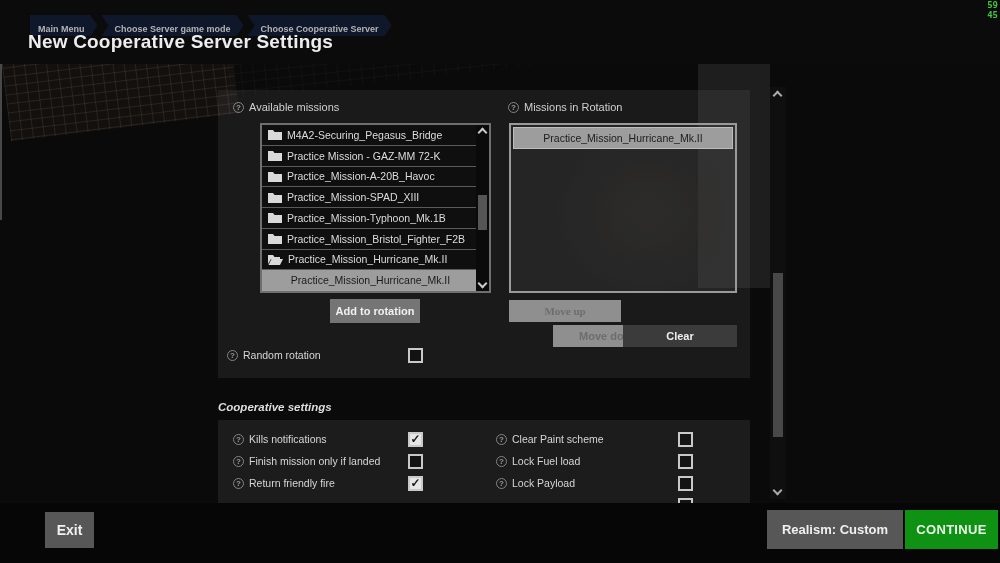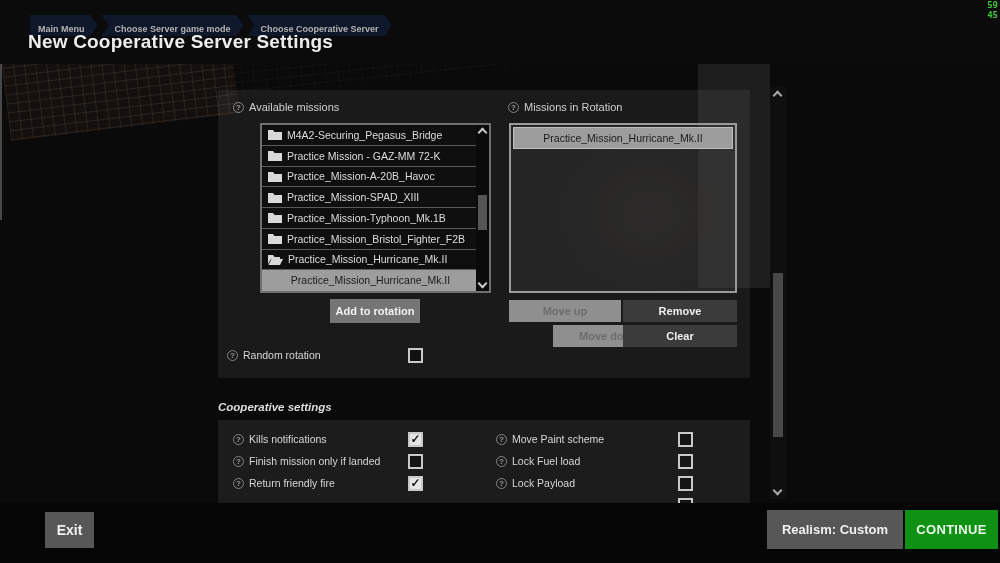--- a/index.html
+++ b/index.html
@@ -196,22 +196,21 @@
         <span class="chev-down"></span>
       </div>
     </div>
 
     <div class="abs btn mid" style="left:112px;top:209px;width:90px;height:24px;">Add to rotation</div>
 
     <div class="abs rotbox">
       <div class="rotitem">Practice_Mission_Hurricane_Mk.II</div>
     </div>
 
-    <div class="abs btn disabled" style="left:291px;top:210px;width:112px;height:22px;">Move up</div>
-    <div class="abs btn" style="left:405px;top:210px;width:114px;height:22px;">Remove</div>
+    <div class="abs btn disabled" style="left:291px;top:210px;width:112px;height:22px;font-family:Liberation Serif, serif;">Move up</div>
     <div class="abs btn disabled" style="left:291px;top:235px;width:112px;height:22px;margin-left:44px;">Move down</div>
     <div class="abs btn" style="left:405px;top:235px;width:114px;height:22px;">Clear</div>
 
     <div class="abs setrow" style="left:9px;top:259px;">
       <span class="qicon"></span>
       <span>Random rotation</span>
     </div>
     <div class="abs checkbox" style="left:190px;top:258px;"></div>
   </div>
 
@@ -232,21 +231,21 @@
     <div class="abs checkbox" style="left:190px;top:34px;"></div>
 
     <div class="abs setrow" style="left:15px;top:57px;">
       <span class="qicon"></span>
       <span>Return friendly fire</span>
     </div>
     <div class="abs checkbox checked" style="left:190px;top:56px;"></div>
 
     <div class="abs setrow" style="left:278px;top:13px;">
       <span class="qicon"></span>
-      <span>Move Paint scheme</span>
+      <span>Clear Paint scheme</span>
     </div>
     <div class="abs checkbox" style="left:460px;top:12px;"></div>
 
     <div class="abs setrow" style="left:278px;top:35px;">
       <span class="qicon"></span>
       <span>Lock Fuel load</span>
     </div>
     <div class="abs checkbox" style="left:460px;top:34px;"></div>
 
     <div class="abs setrow" style="left:278px;top:57px;">

